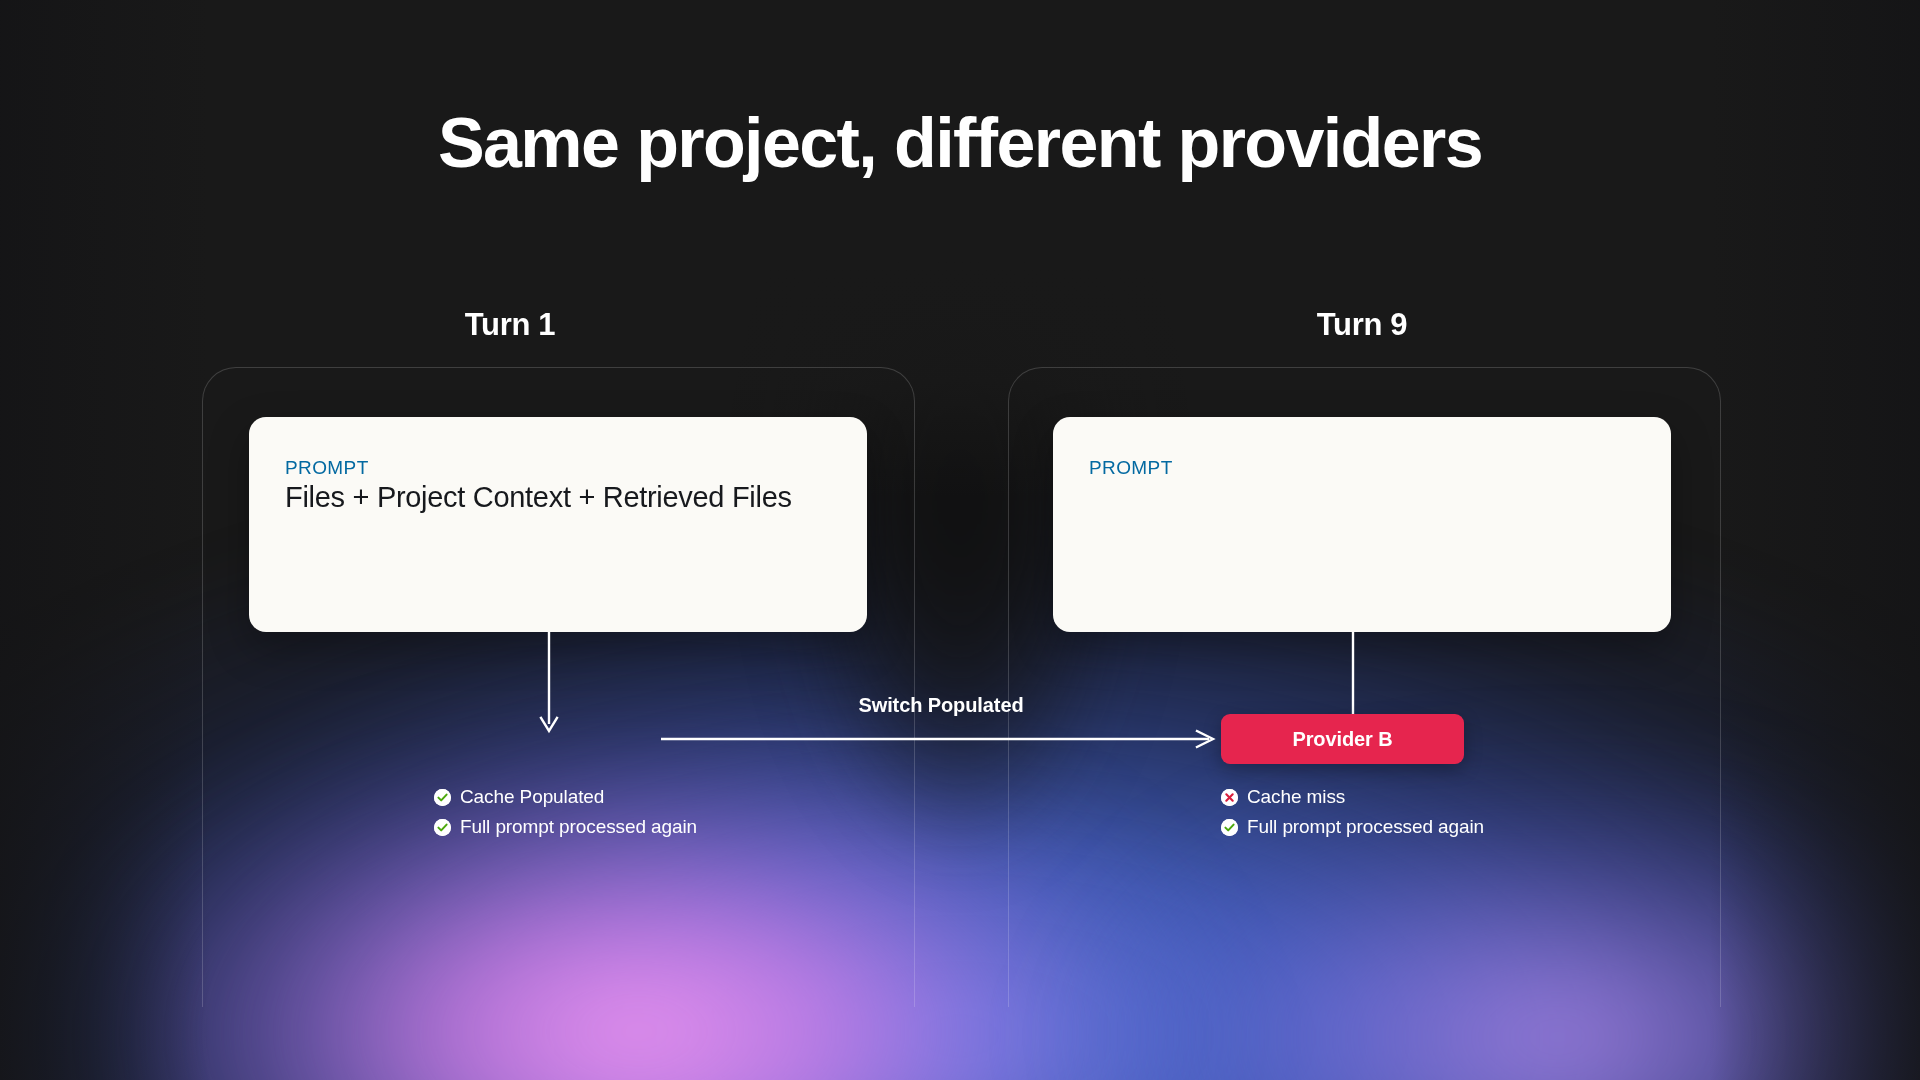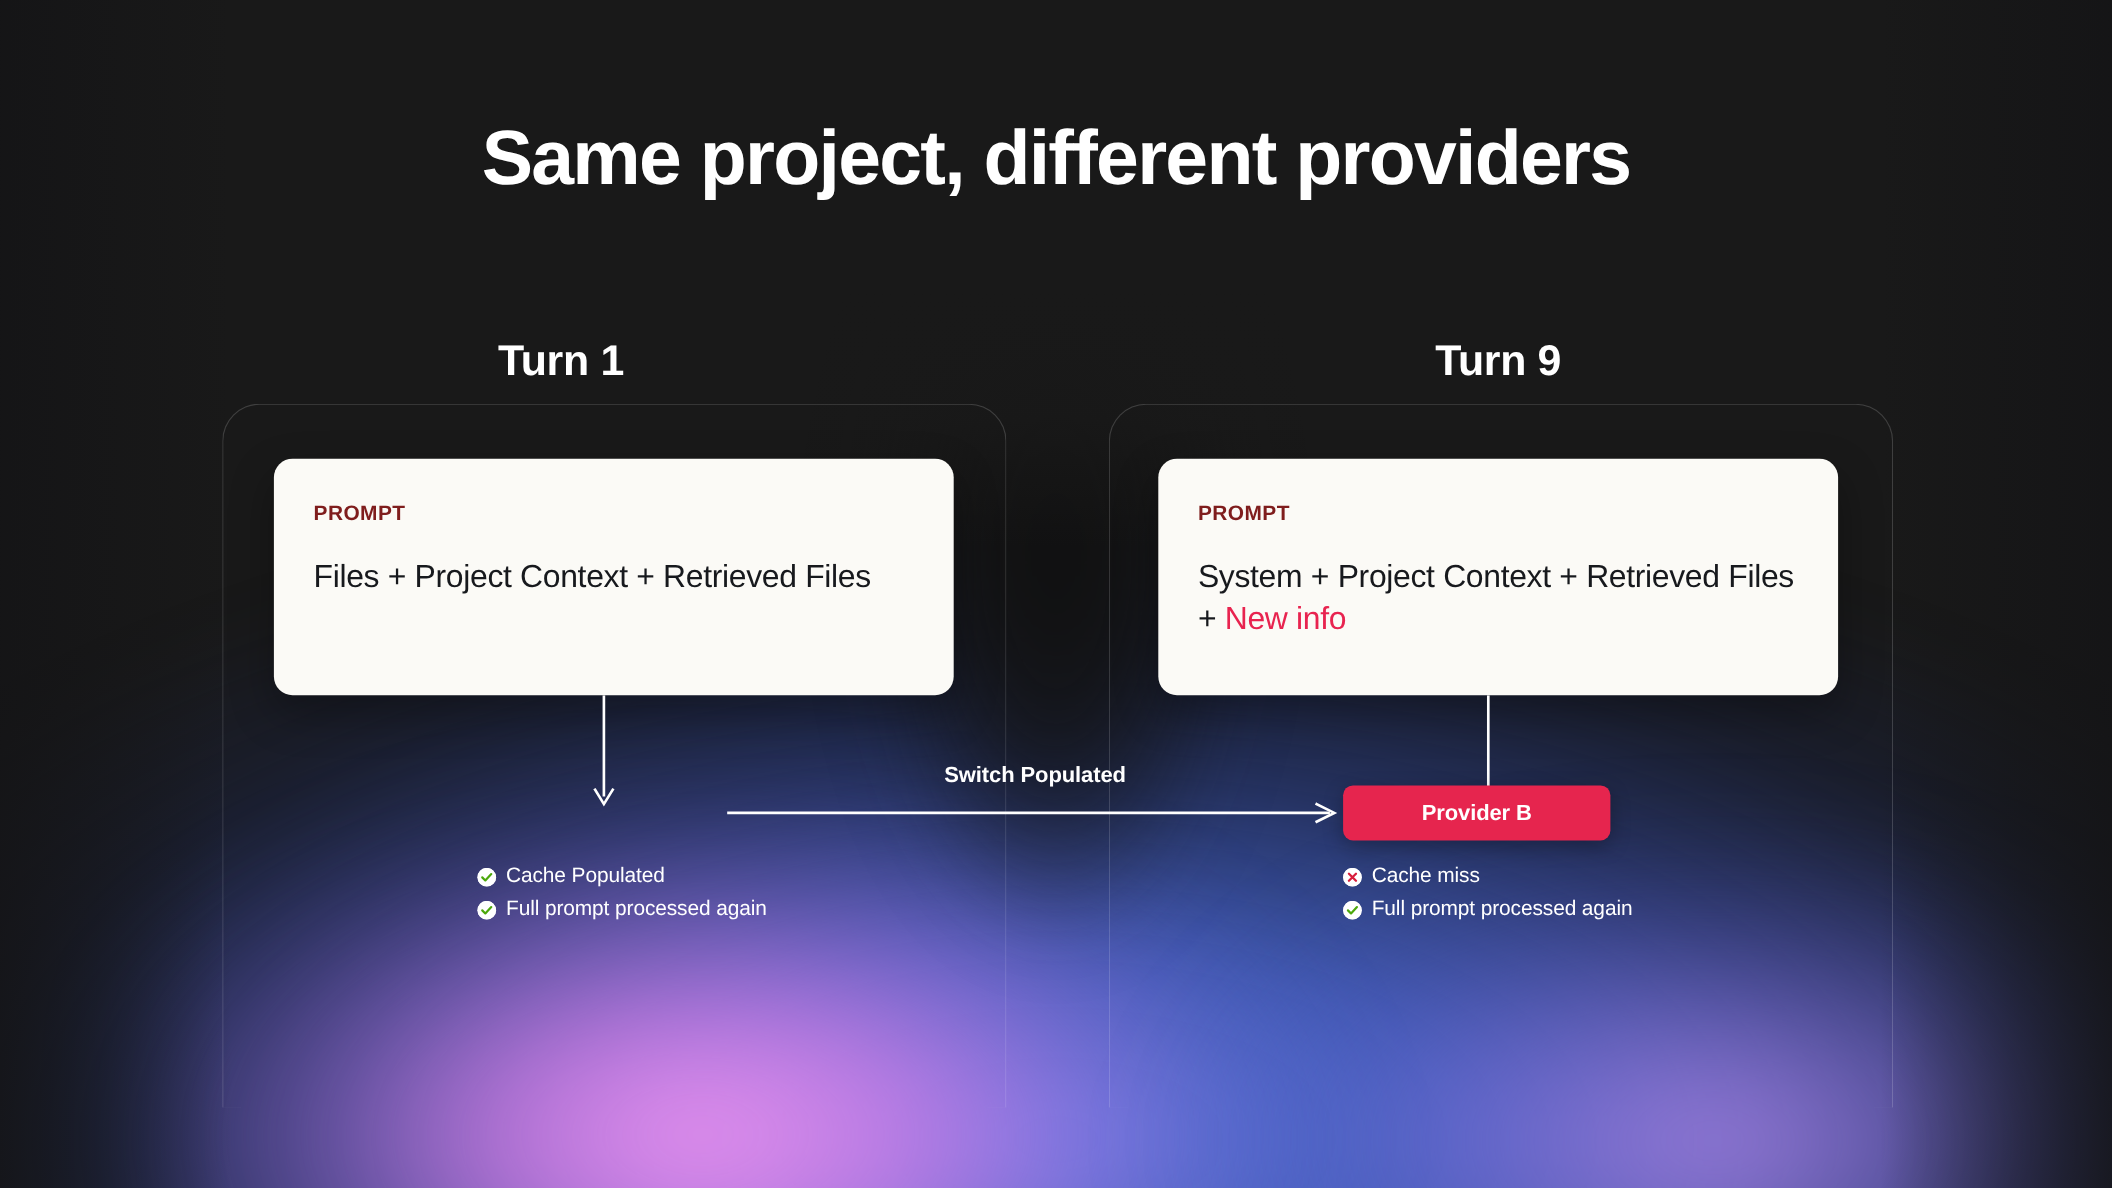--- a/index.html
+++ b/index.html
@@ -91,21 +91,21 @@
     font-size:70px;
     font-weight:700;
     letter-spacing:-1.6px;
     line-height:1;
     white-space:nowrap;
   }
 
   .turn-label{
     position:absolute;
     color:#ffffff;
-    font-size:39px;
+    font-size:31px;
     font-weight:700;
     letter-spacing:-0.3px;
     text-align:center;
     white-space:nowrap;
   }
   #turn-label-1{ left:420px; top:307px; width:180px; }
   #turn-label-2{ left:1272px; top:307px; width:180px; }
 
   
   .panel{
@@ -129,24 +129,24 @@
     background:#FBFAF6;
     border-radius:17px;
     padding:40px 36px 0 36px;
     box-shadow:0 16px 40px rgba(0,0,0,0.30);
   }
   #prompt-card-1{ left:249px; }
   #prompt-card-2{ left:1053px; }
 
   .prompt-kicker{
     font-size:19px;
-    color:#7f1d1d;
+    color:#0369a1;
     letter-spacing:0.4px;
-    font-weight:700;
-    margin-bottom:28px;
+    font-weight:400;
+    margin-bottom:0;
   }
   .prompt-body{
     font-size:29px;
     line-height:1.30;
     color:#17191D;
     font-weight:400;
     letter-spacing:-0.3px;
   }
   .highlight-new{ color:#E8234F; }
 
@@ -237,21 +237,20 @@
   <div class="panel" id="panel-turn-1"></div>
   <div class="panel" id="panel-turn-2"></div>
 
   <div class="prompt-card" id="prompt-card-1">
     <div class="prompt-kicker">PROMPT</div>
     <div class="prompt-body"><span>Files + Project Context + Retrieved Files</span></div>
   </div>
 
   <div class="prompt-card" id="prompt-card-2">
     <div class="prompt-kicker">PROMPT</div>
-    <div class="prompt-body"><span>System + Project Context + Retrieved Files + </span><span class="highlight-new">New info</span></div>
   </div>
 
   <svg class="v-arrow" id="v-arrow-1" viewBox="0 0 24 104">
     <path d="M12 0 V 92" stroke="#ffffff" stroke-width="2.4" fill="none"></path>
     <path d="M4 86 L12 99 L20 86" stroke="#ffffff" stroke-width="2.4" fill="none" stroke-linecap="square"></path>
   </svg>
 
   <svg class="v-arrow" id="v-arrow-2" viewBox="0 0 24 104">
     <path d="M12 0 V 92" stroke="#ffffff" stroke-width="2.4" fill="none"></path>
     <path d="M4 86 L12 99 L20 86" stroke="#ffffff" stroke-width="2.4" fill="none" stroke-linecap="square"></path>

